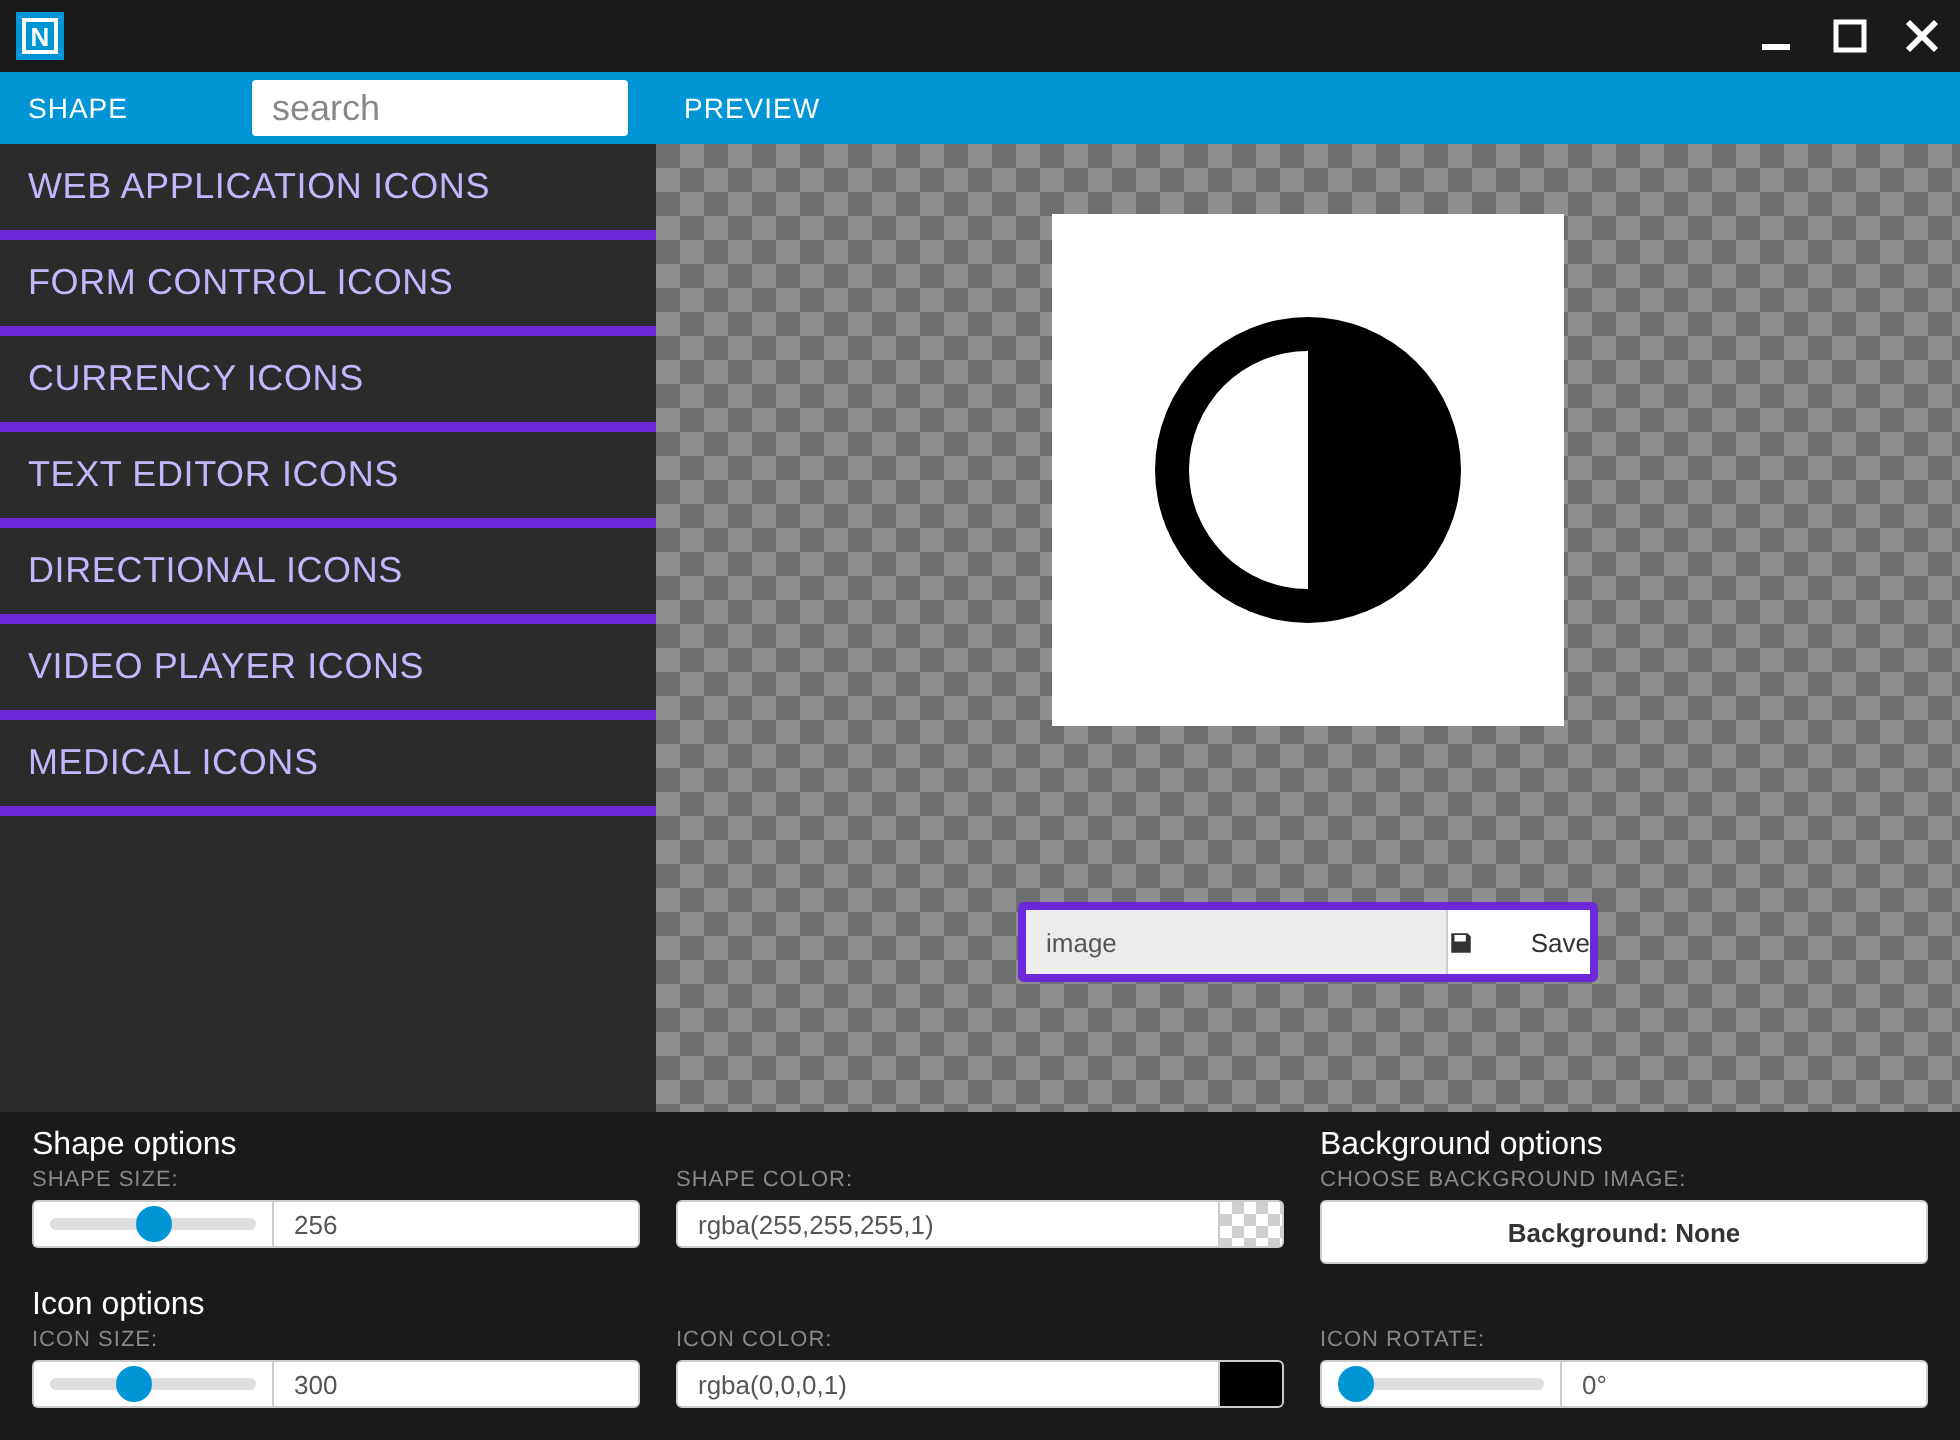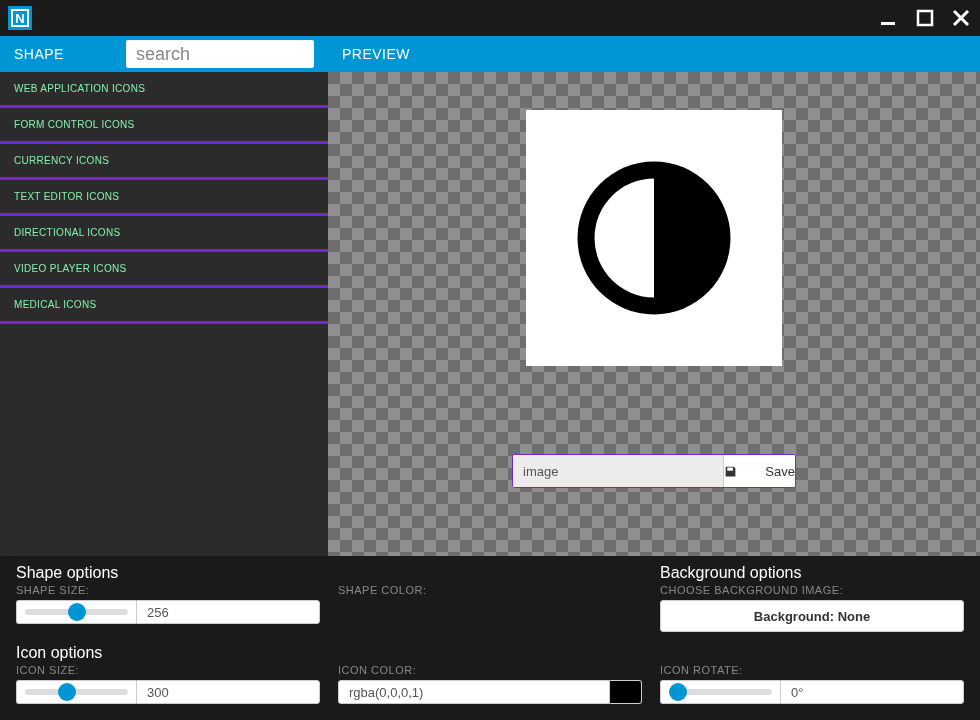--- a/index.html
+++ b/index.html
@@ -13,21 +13,21 @@
 
 .header-row { display: flex; height: 36px; background: #0096d6; }
 .header-left { width: 328px; display: flex; align-items: center; padding: 0 14px; gap: 10px; }
 .header-label { color: #fff; font-size: 14px; letter-spacing: 0.5px; }
 .search-box { margin-left: auto; width: 188px; height: 28px; background: #fff; border: none; border-radius: 2px; padding: 0 10px; font-size: 18px; color: #333; }
 .search-box::placeholder { color: #888; }
 .header-right { flex: 1; display: flex; align-items: center; padding: 0 14px; }
 
 .main { display: flex; height: 484px; }
 .sidebar { width: 328px; background: #2b2b2b; overflow-y: auto; }
-.cat-item { padding: 11px 14px; color: #86efac; font-size: 10px; border-bottom: 3px solid #6d28d9; cursor: pointer; letter-spacing: 0.3px; }
+.cat-item { padding: 11px 14px; color: #c4b5fd; font-size: 18px; border-bottom: 5px solid #6d28d9; cursor: pointer; letter-spacing: 0.3px; }
 
 .preview-area { flex: 1; position: relative; display: flex; flex-direction: column; align-items: center; justify-content: center; }
 .checker-bg {
   position: absolute; inset: 0;
   background-image:
     linear-gradient(45deg, #8f8f8f 25%, transparent 25%),
     linear-gradient(-45deg, #8f8f8f 25%, transparent 25%),
     linear-gradient(45deg, transparent 75%, #8f8f8f 75%),
     linear-gradient(-45deg, transparent 75%, #8f8f8f 75%);
   background-size: 24px 24px;
@@ -43,21 +43,21 @@
     linear-gradient(45deg, transparent 75%, #cfcfcf 75%),
     linear-gradient(-45deg, transparent 75%, #cfcfcf 75%);
   background-size: 20px 20px;
   background-position: 0 0, 0 10px, 10px -10px, -10px 0px;
   background-color: #fff;
 }
 .shape-layer { position: absolute; inset: 0; background: rgba(255,255,255,1); }
 .icon-layer { position: absolute; inset: 0; display: flex; align-items: center; justify-content: center; }
 .icon-layer svg { width: 170px; height: 170px; }
 
-.save-row { position: relative; margin-top: 88px; display: flex; background: #fff; border: 1px solid #6d28d9; border-radius: 3px; overflow: hidden; }
+.save-row { position: relative; margin-top: 88px; display: flex; background: #fff; border: 4px solid #6d28d9; border-radius: 3px; overflow: hidden; }
 .save-input { width: 210px; height: 32px; border: none; padding: 0 10px; font-size: 13px; background: #ececec; color: #555; }
 .save-btn { width: 72px; height: 32px; border: none; border-left: 1px solid #ccc; background: #fff; cursor: pointer; display: flex; align-items: center; justify-content: space-between; gap: 5px; font-size: 13px; color: #333; }
 
 .options { height: 164px; background: #1a1a1a; padding: 8px 16px 0 16px; display: grid; grid-template-columns: 1fr 1fr 1fr; column-gap: 18px; row-gap: 4px; border-radius: 17px; }
 .opt-block { display: flex; flex-direction: column; }
 .opt-title { color: #fff; font-size: 16px; margin-bottom: 2px; }
 .opt-sub { color: #888; font-size: 11px; letter-spacing: 0.5px; margin-bottom: 4px; }
 .field-row { display: flex; height: 24px; justify-content: space-between; }
 .slider-wrap { flex: 0 0 120px; background: #fff; border: 1px solid #ccc; border-right: none; border-radius: 3px 0 0 3px; display: flex; align-items: center; padding: 0 8px; }
 .slider-wrap input[type=range] { width: 100%; }
@@ -162,20 +162,24 @@
       <div class="slider-wrap">
           <input type="range" min="0" max="512" value="256" style="">
         </div>
       <div class="val-box">256</div>
     </div>
   </div>
 
   <div class="opt-block">
     <div class="opt-title">&nbsp;</div>
     <div class="opt-sub">SHAPE COLOR:</div>
+    <div class="field-row">
+      <div class="color-box">rgba(255,255,255,1)</div>
+      <div class="swatch trans"></div>
+    </div>
   </div>
 
   <div class="opt-block">
     <div class="opt-title">Background options</div>
     <div class="opt-sub">CHOOSE BACKGROUND IMAGE:</div>
     <div class="field-row">
       <button class="full-btn">Background: None</button>
     </div>
   </div>
 

